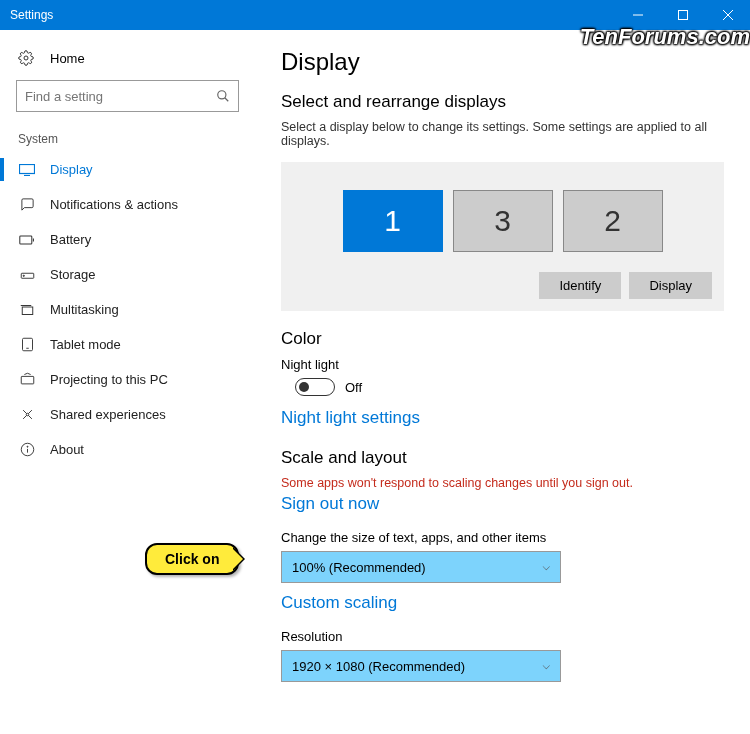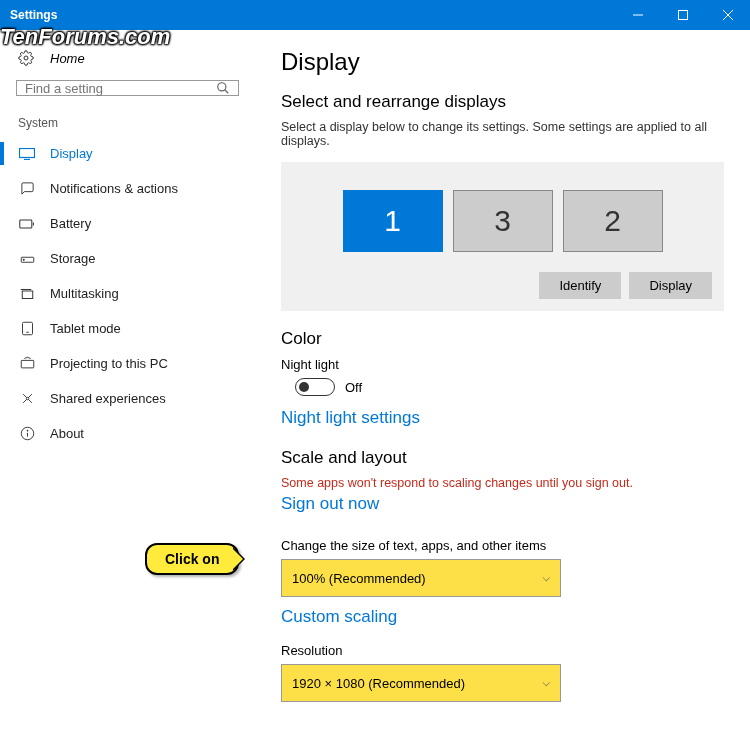--- a/index.html
+++ b/index.html
@@ -1,32 +1,32 @@
 <!DOCTYPE html>
 <html><head>
 <meta charset="utf-8">
 <style>
 * { margin: 0; padding: 0; box-sizing: border-box; font-family: "Segoe UI", Tahoma, sans-serif; }
 body { background: #fff; width: 750px; height: 734px; overflow: hidden; position: relative; }
 
 .titlebar { background: #0078d7; color: #fff; height: 30px; display: flex; align-items: center; padding-left: 10px; font-size: 12px; }
-.titlebar .title { flex: 0 0 auto; font-weight: bold; }
+.titlebar .title { flex: 0 0 auto; }
 .titlebar .controls { margin-left: auto; display: flex; }
 .titlebar .control { width: 45px; height: 30px; display: flex; align-items: center; justify-content: center; cursor: pointer; }
 .titlebar .control svg { stroke: #fff; }
 
-.watermark { position: absolute; top: 24px; left: 0; width: 100%; text-align: left; font-size: 22px; font-weight: bold; font-style: italic; color: #fff; text-shadow: 1px 1px 2px #000, -1px -1px 2px #000, 1px -1px 2px #000, -1px 1px 2px #000; pointer-events: none; z-index: 100; }
+.watermark { position: absolute; top: 24px; left: 0; width: 100%; text-align: right; font-size: 22px; font-weight: bold; font-style: italic; color: #fff; text-shadow: 1px 1px 2px #000, -1px -1px 2px #000, 1px -1px 2px #000, -1px 1px 2px #000; pointer-events: none; z-index: 100; }
 
 .body { display: flex; height: calc(100% - 30px); }
 
 .sidebar { width: 255px; padding: 12px 0; border-right: none; background: #fff; }
-.home-row { display: flex; align-items: center; padding: 8px 18px 10px; cursor: pointer; font-style: italic; }
+.home-row { display: flex; align-items: center; padding: 8px 18px 10px; cursor: pointer; }
 .home-row .icon { width: 18px; margin-right: 14px; }
 .home-row .label { font-size: 13px; }
-.search-box { margin: 4px 16px 18px; height: 16px; border: 1px solid #999; display: flex; align-items: center; padding: 0 8px; background: #fff; }
+.search-box { margin: 4px 16px 18px; height: 32px; border: 1px solid #999; display: flex; align-items: center; padding: 0 8px; background: #fff; }
 .search-box input { border: none; outline: none; flex: 1; font-size: 13px; color: #666; background: transparent; }
 .search-box .icon { color: #666; }
 
 .section-label { font-size: 12px; color: #555; padding: 2px 18px 6px; }
 .nav-item { display: flex; align-items: center; padding: 10px 18px; cursor: pointer; font-size: 13px; color: #222; }
 .nav-item .icon { width: 18px; margin-right: 14px; display: flex; justify-content: center; }
 .nav-item.active { color: #0078d7; position: relative; }
 .nav-item.active::before { content: ""; position: absolute; left: 0; top: 6px; bottom: 6px; width: 4px; background: #0078d7; }
 
 .main { flex: 1; padding: 18px 26px 0 26px; overflow: hidden; position: relative; }
@@ -41,21 +41,21 @@
 .arrange-buttons { display: flex; justify-content: flex-end; gap: 8px; }
 .btn { background: #ccc; border: none; padding: 6px 20px; font-size: 13px; cursor: pointer; }
 
 .field-label { font-size: 13px; margin: 8px 0 6px; }
 .toggle { display: flex; align-items: center; gap: 10px; margin-bottom: 8px; padding-left: 14px; }
 .toggle-track { width: 40px; height: 18px; border: 1.5px solid #333; border-radius: 10px; position: relative; cursor: pointer; }
 .toggle-thumb { width: 10px; height: 10px; background: #333; border-radius: 50%; position: absolute; top: 2.5px; left: 3px; }
 .toggle-label { font-size: 13px; }
 .link { color: #0078d7; font-size: 17px; cursor: pointer; display: inline-block; margin: 4px 0; }
 .warning { color: #c42b1c; font-size: 12.5px; margin-top: 8px; }
-.dropdown { width: 280px; height: 38px; border: 1px solid #999; display: flex; align-items: center; justify-content: space-between; padding: 0 10px; font-size: 13px; margin: 4px 0 6px; cursor: pointer; background: #fde047; }
+.dropdown { width: 280px; height: 32px; border: 1px solid #999; display: flex; align-items: center; justify-content: space-between; padding: 0 10px; font-size: 13px; margin: 4px 0 6px; cursor: pointer; background: #7dd3fc; }
 .dropdown .chev { font-size: 10px; color: #555; }
 
 .callout { position: absolute; background: #ffeb3b; border: 2px solid #000; border-radius: 12px; padding: 6px 18px; font-weight: bold; font-size: 14px; z-index: 50; box-shadow: 2px 2px 3px rgba(0,0,0,0.3); }
 .callout::after { content: ""; position: absolute; right: -16px; top: 50%; transform: translateY(-50%); border: 10px solid transparent; border-left-color: #ffeb3b; }
 .callout::before { content: ""; position: absolute; right: -20px; top: 50%; transform: translateY(-50%); border: 12px solid transparent; border-left-color: #000; }
 
 svg { display: block; }
 </style>
 </head>
 <body>
@@ -215,21 +215,21 @@
           <div class="toggle-thumb"></div>
         </div>
       <span class="toggle-label">Off</span>
     </div>
     <span class="link">Night light settings</span>
 
     <h2 class="section-h" style="margin-top:16px">Scale and layout</h2>
     <div class="warning">Some apps won't respond to scaling changes until you sign out.</div>
     <span class="link">Sign out now</span>
 
-    <div class="field-label" style="margin-top:20px">Change the size of text, apps, and other items</div>
+    <div class="field-label" style="margin-top:12px">Change the size of text, apps, and other items</div>
     <div class="dropdown">
       <span>100% (Recommended)</span>
       <span class="chev">⌵</span>
     </div>
     <span class="link">Custom scaling</span>
 
     <div class="field-label" style="margin-top:12px">Resolution</div>
     <div class="dropdown">
       <span>1920 × 1080 (Recommended)</span>
       <span class="chev">⌵</span>

